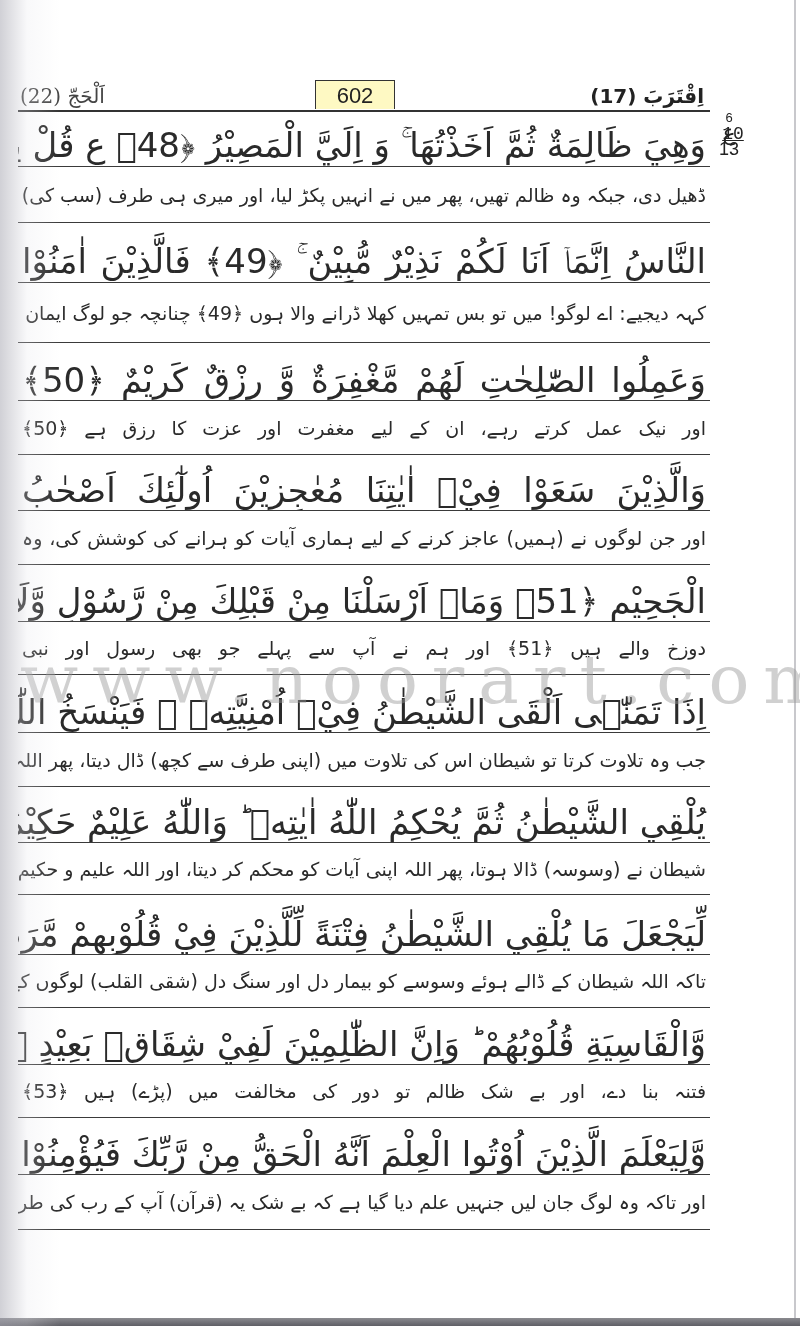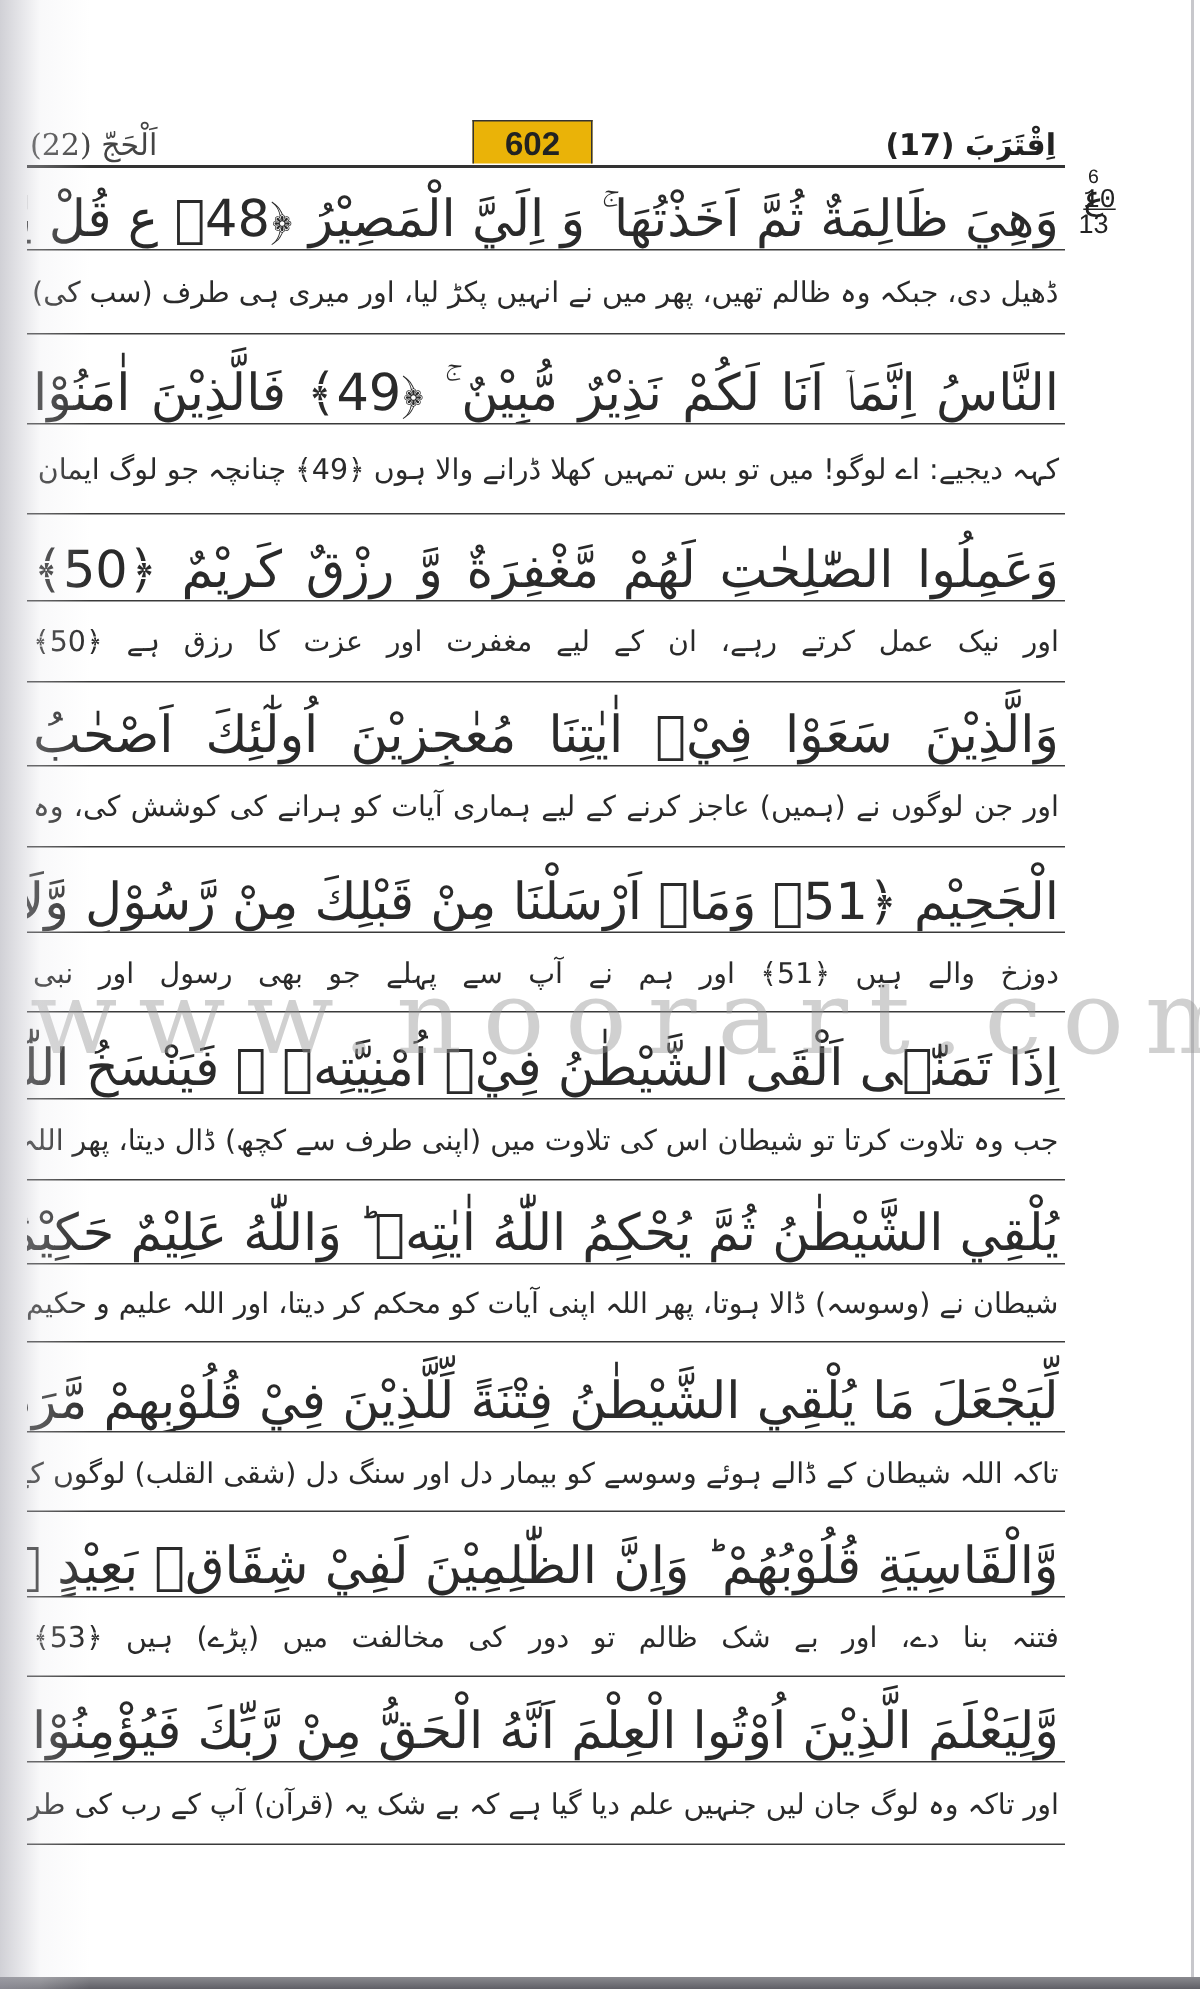--- a/index.html
+++ b/index.html
@@ -30,22 +30,22 @@
   .hdr-surah {
     position: absolute; left: 2px; top: 2px; font-size: 20px; color: #444;
     font-family: "DejaVu Serif", serif; direction: rtl;
   }
   .hdr-para {
     position: absolute; right: 6px; top: 2px; font-size: 20px; color: #222; font-weight: bold;
     font-family: "DejaVu Sans", sans-serif; direction: rtl; margin-left: 12px;
   }
   .page-box {
     position: absolute; left: 297px; top: -2px; width: 78px; height: 28px;
-    border: 1.5px solid #333; border-bottom: none; background: #eab308;
-    text-align: center; font-weight: bold; font-size: 22px; line-height: 29px; color: #222;
+    border: 1.5px solid #333; border-bottom: none; background: #fef9c3;
+    text-align: center; font-weight: normal; font-size: 22px; line-height: 29px; color: #222;
     font-family: "Liberation Sans", sans-serif;
   }
 
   .ruku {
     position: absolute; left: 714px; top: 112px; width: 30px; text-align: center;
     font-family: "Liberation Sans", sans-serif; color: #222;
   }
   .ruku .n1 { font-size: 13px; line-height: 12px; }
   .ruku .ain { font-size: 22px; line-height: 18px; font-family: "DejaVu Serif", serif; }
   .ruku .n2 { font-size: 18px; line-height: 13px; text-decoration: underline; margin-top: -14px; display: block; padding-left: 8px; font-family: Liberation Mono, monospace; }

